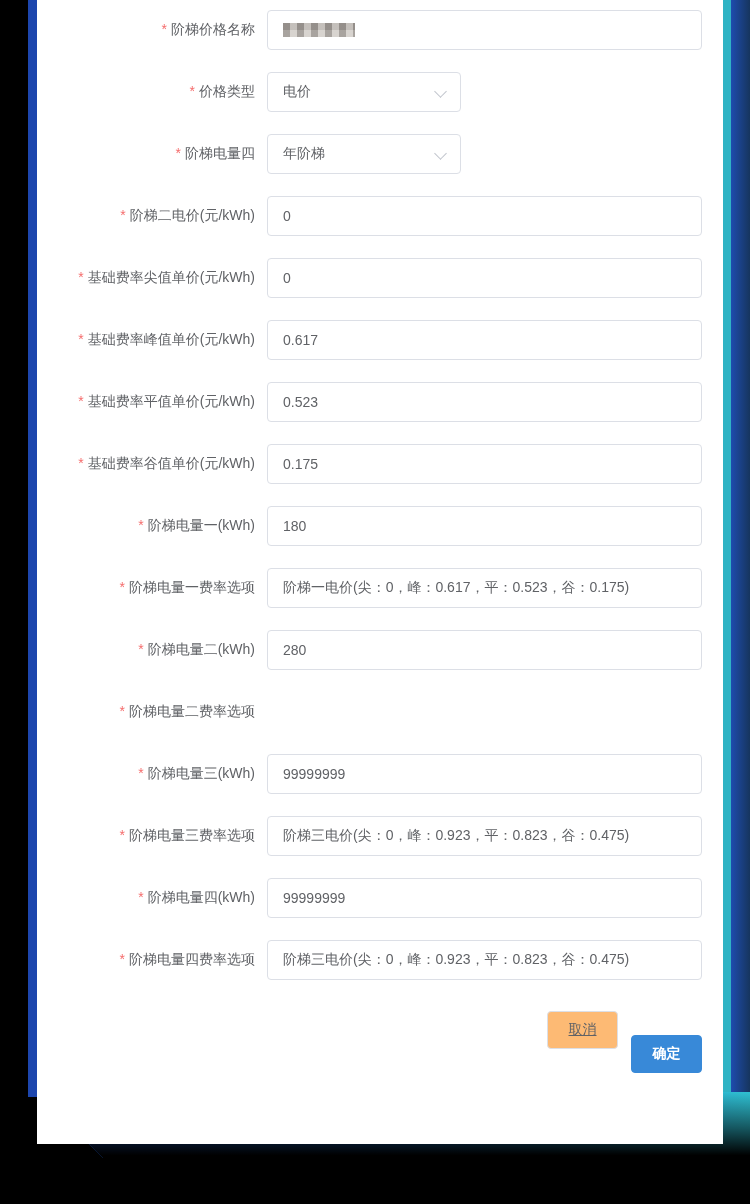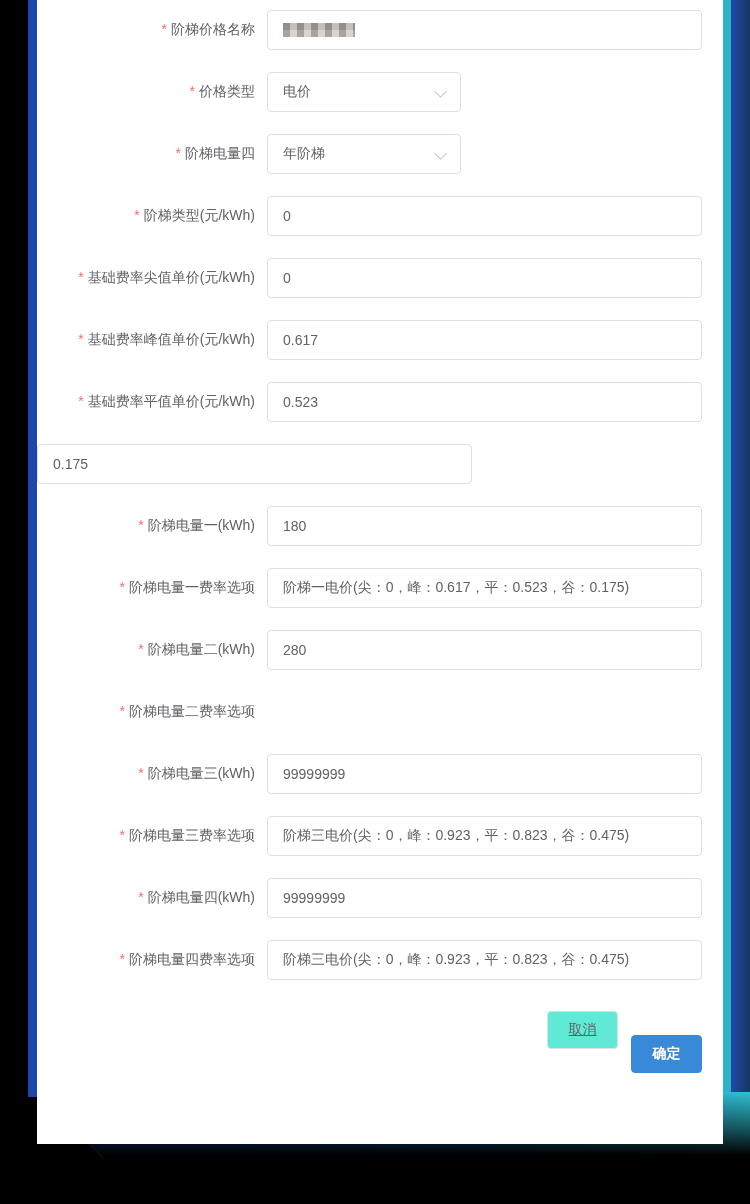--- a/index.html
+++ b/index.html
@@ -50,21 +50,21 @@
     width:72px;height:14px;margin-left:15px;
     background-image:
       repeating-linear-gradient(90deg,rgba(110,104,100,.45) 0 7px,rgba(216,212,208,.45) 7px 14px),
       repeating-linear-gradient(0deg,#d8d4cf 0 7px,#b4afaa 7px 14px);
   }
   .footer{display:flex;justify-content:flex-end;gap:13px;padding-right:21px;margin-top:31px;}
   .btn{
     height:38px;width:71px;border-radius:4px;font-size:14px;box-sizing:border-box;
     display:flex;align-items:center;justify-content:center;cursor:pointer;
   }
-  .btn-cancel{background:#5eead4;border:1px solid #dcdfe6;color:#606266;text-decoration:underline;}
+  .btn-cancel{background:#fdba74;border:1px solid #dcdfe6;color:#606266;text-decoration:underline;}
   .btn-confirm{background:#3889d8;border:1px solid #3889d8;color:#fff;font-weight:bold;margin-top:24px;}
 </style>
 </head>
 <body>
 
 <div class="frame-left-stripe"></div>
 <div class="frame-right-cyan"></div>
 <div class="frame-right-outer"></div>
 <div class="bottom-band"></div>
 
@@ -94,40 +94,41 @@
       <div class="lbl"><span class="req">*</span><span>阶梯电量四</span></div>
       <div class="ctl">
           <div class="select-box">
             <span>年阶梯</span>
             <i class="chev"></i>
           </div>
         </div>
     </div>
 
     <div class="row">
-      <div class="lbl"><span class="req">*</span><span>阶梯类型(元/kWh)</span></div>
+      <div class="lbl"><span class="req">*</span><span>阶梯二电价(元/kWh)</span></div>
       <div class="ctl"><input value="0" style=""></div>
     </div>
 
     <div class="row">
       <div class="lbl"><span class="req">*</span><span>基础费率尖值单价(元/kWh)</span></div>
       <div class="ctl"><input value="0" style=""></div>
     </div>
 
     <div class="row">
       <div class="lbl"><span class="req">*</span><span>基础费率峰值单价(元/kWh)</span></div>
       <div class="ctl"><input value="0.617" style=""></div>
     </div>
 
     <div class="row">
       <div class="lbl"><span class="req">*</span><span>基础费率平值单价(元/kWh)</span></div>
       <div class="ctl"><input value="0.523" style=""></div>
     </div>
 
     <div class="row">
+      <div class="lbl"><span class="req">*</span><span>基础费率谷值单价(元/kWh)</span></div>
       <div class="ctl"><input value="0.175" style=""></div>
     </div>
 
     <div class="row">
       <div class="lbl"><span class="req">*</span><span>阶梯电量一(kWh)</span></div>
       <div class="ctl"><input value="180" style=""></div>
     </div>
 
     <div class="row">
       <div class="lbl"><span class="req">*</span><span>阶梯电量一费率选项</span></div>

